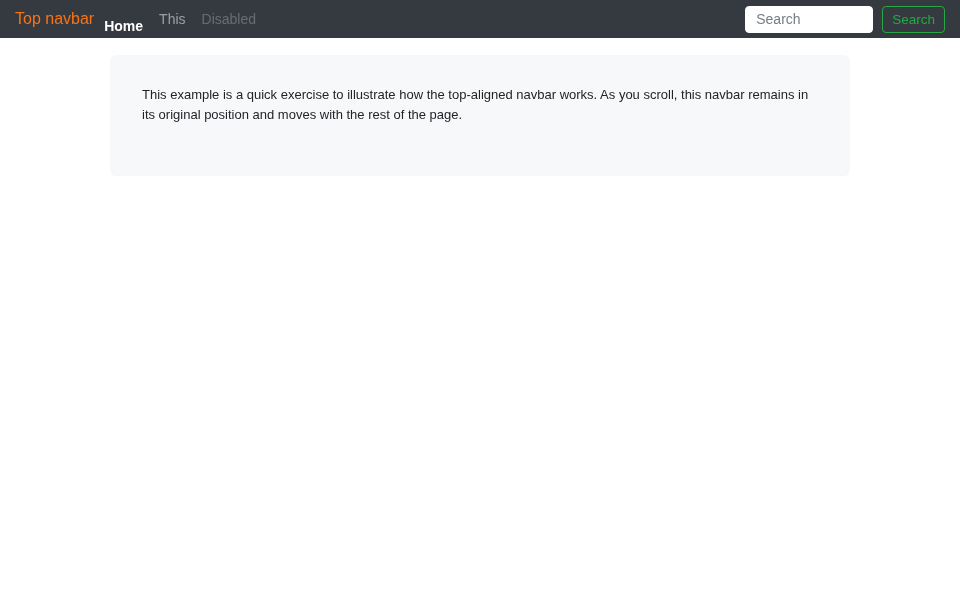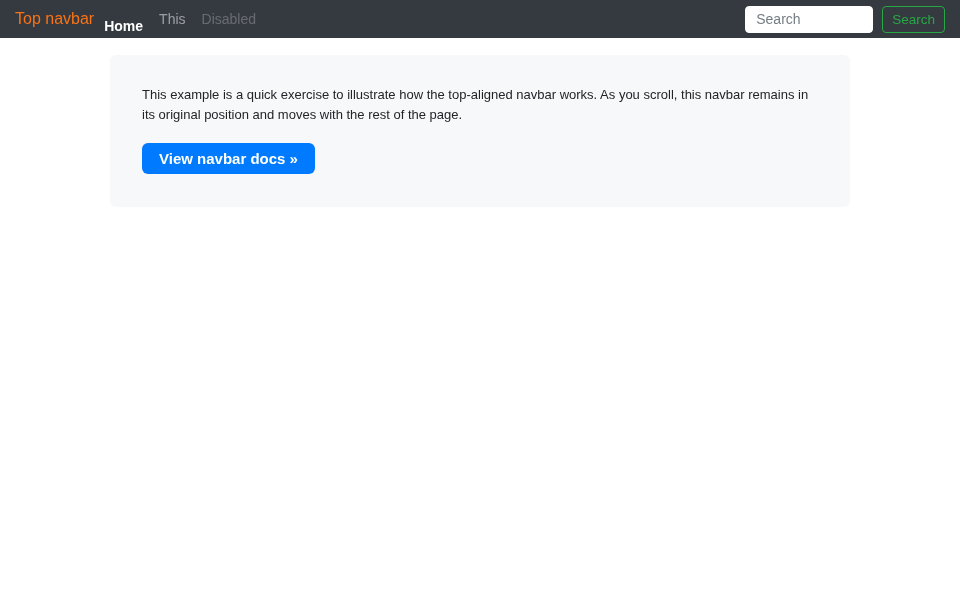--- a/index.html
+++ b/index.html
@@ -127,14 +127,13 @@
   </ul>
 
   <div class="search-form">
     <input type="text" class="search-input" placeholder="Search" style="">
     <button type="button" class="btn-outline-success">Search</button>
   </div>
 </nav>
 
 <section class="jumbotron">
   <p>This example is a quick exercise to illustrate how the top-aligned navbar works. As you scroll, this navbar remains in its original position and moves with the rest of the page.</p>
-  <a href="#" class="btn-primary">View navbar docs »</a>
 </section>
 
 </body></html>

